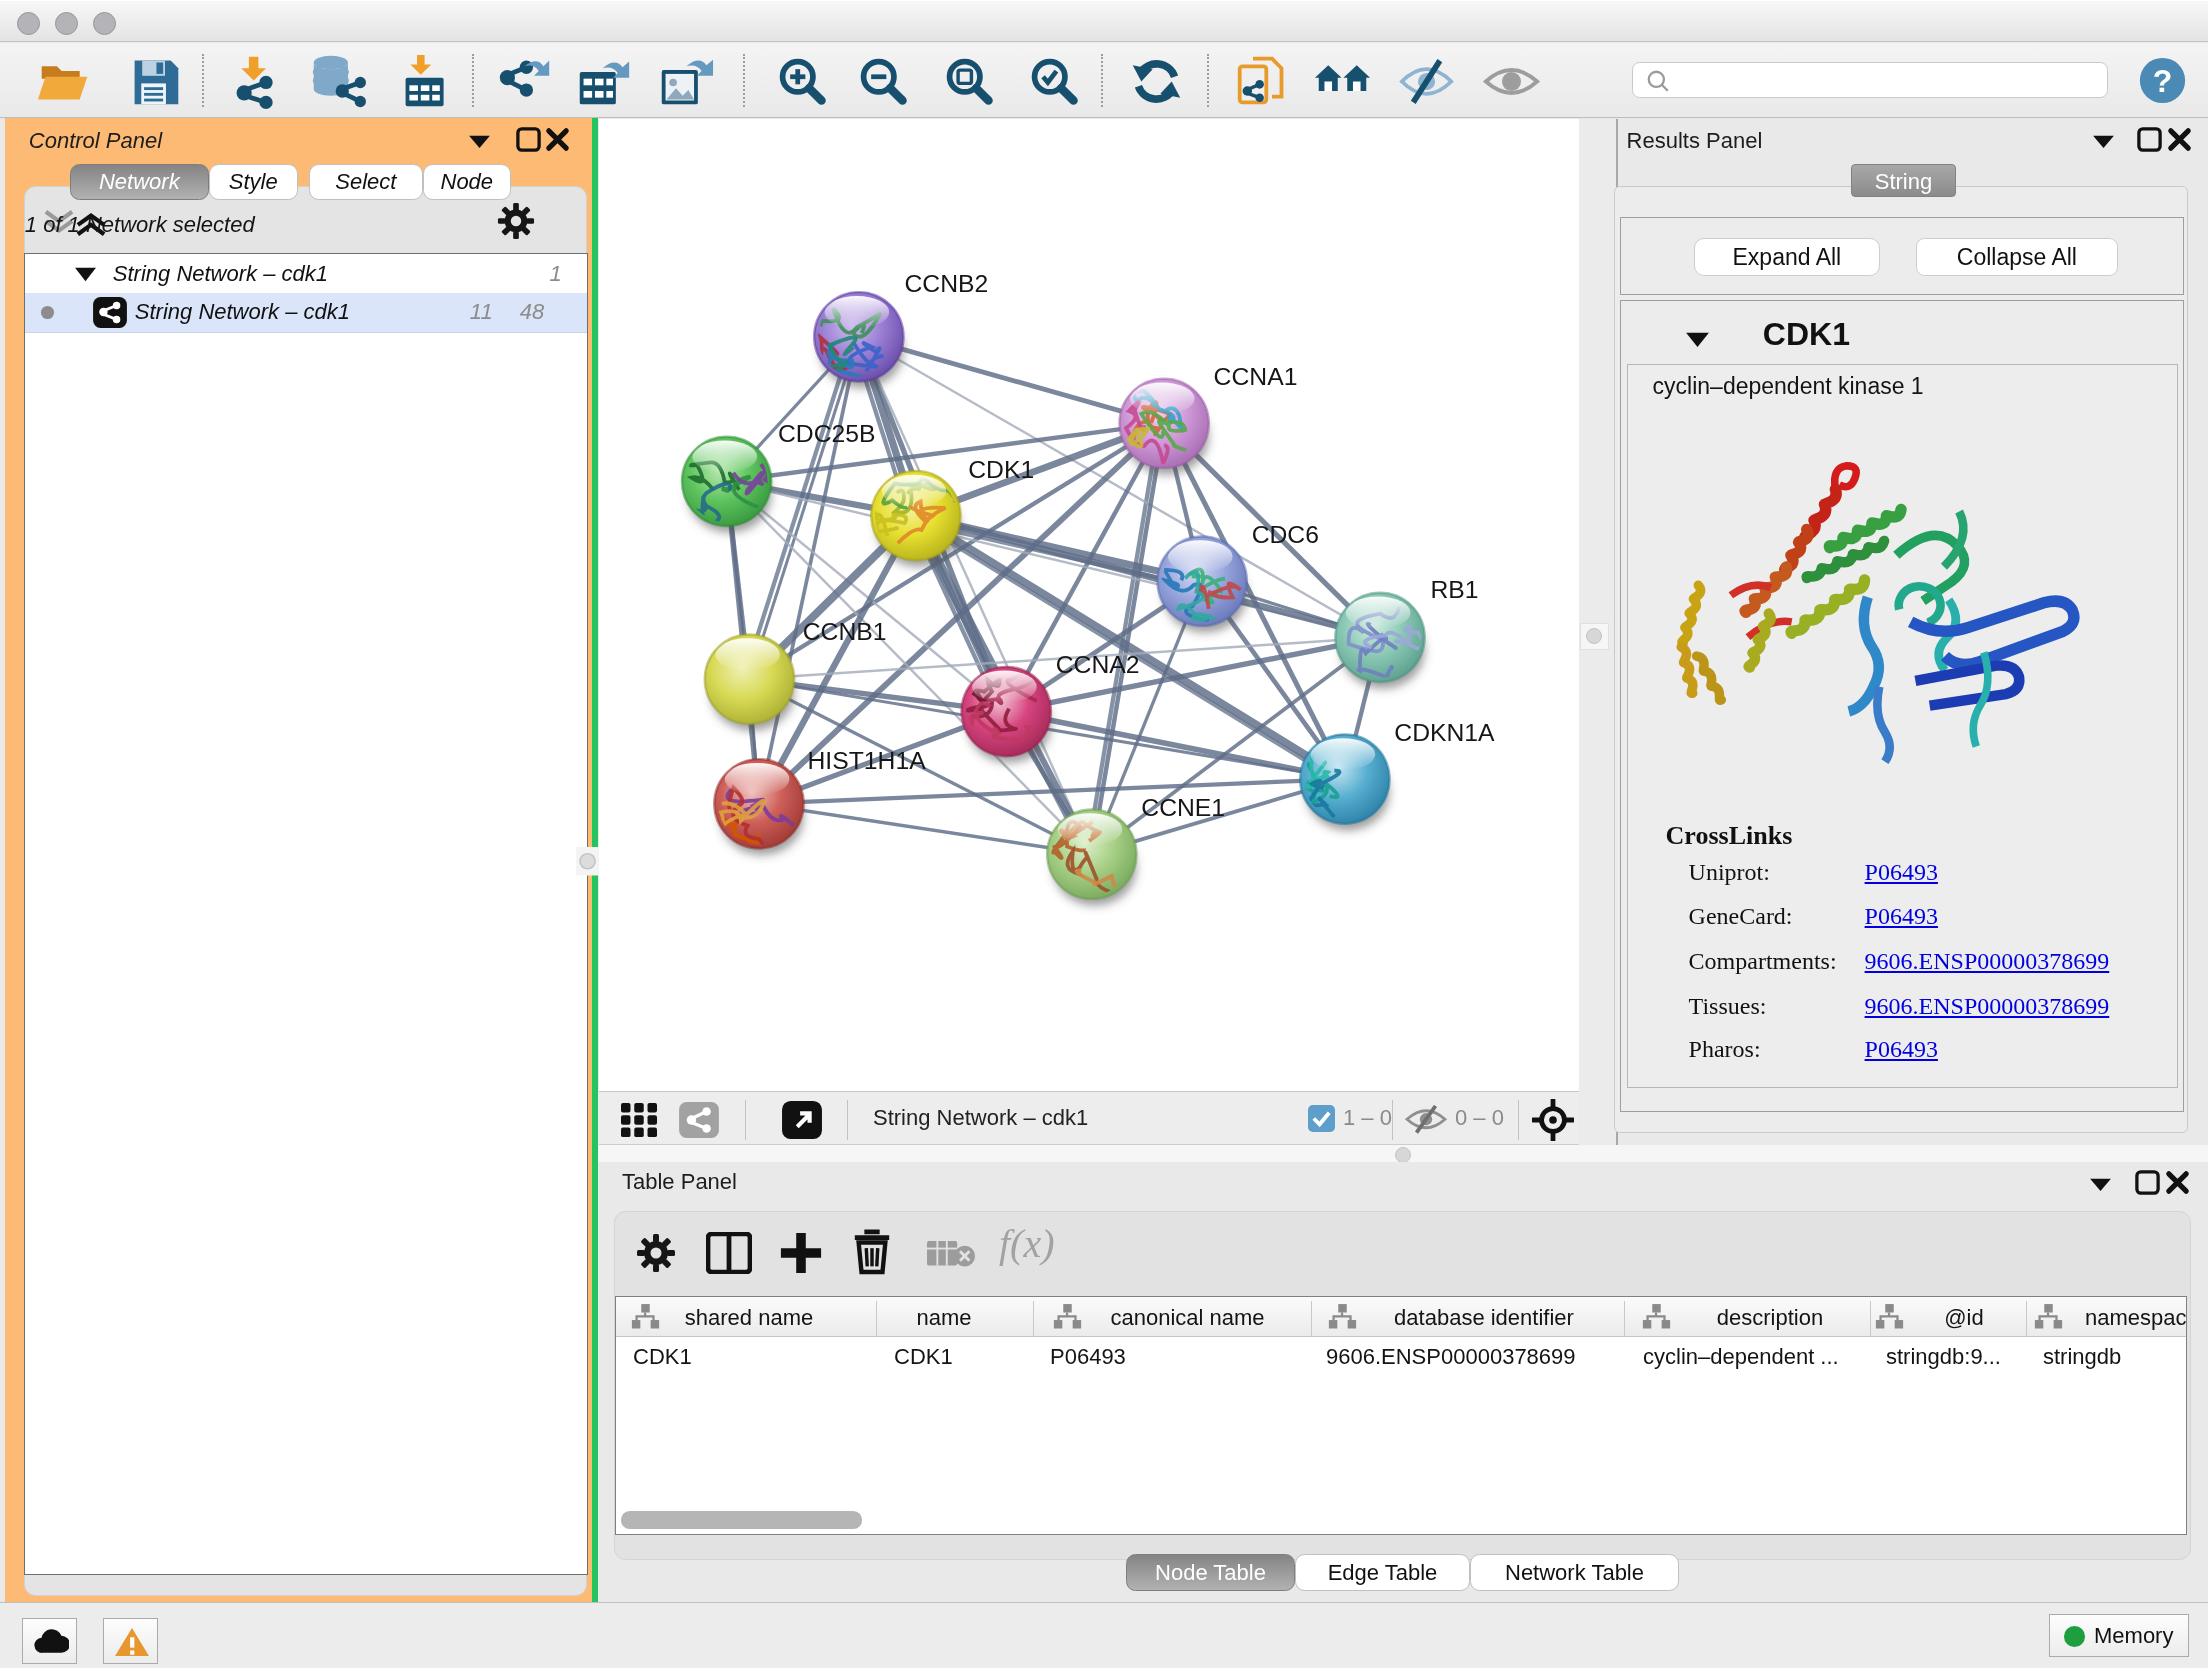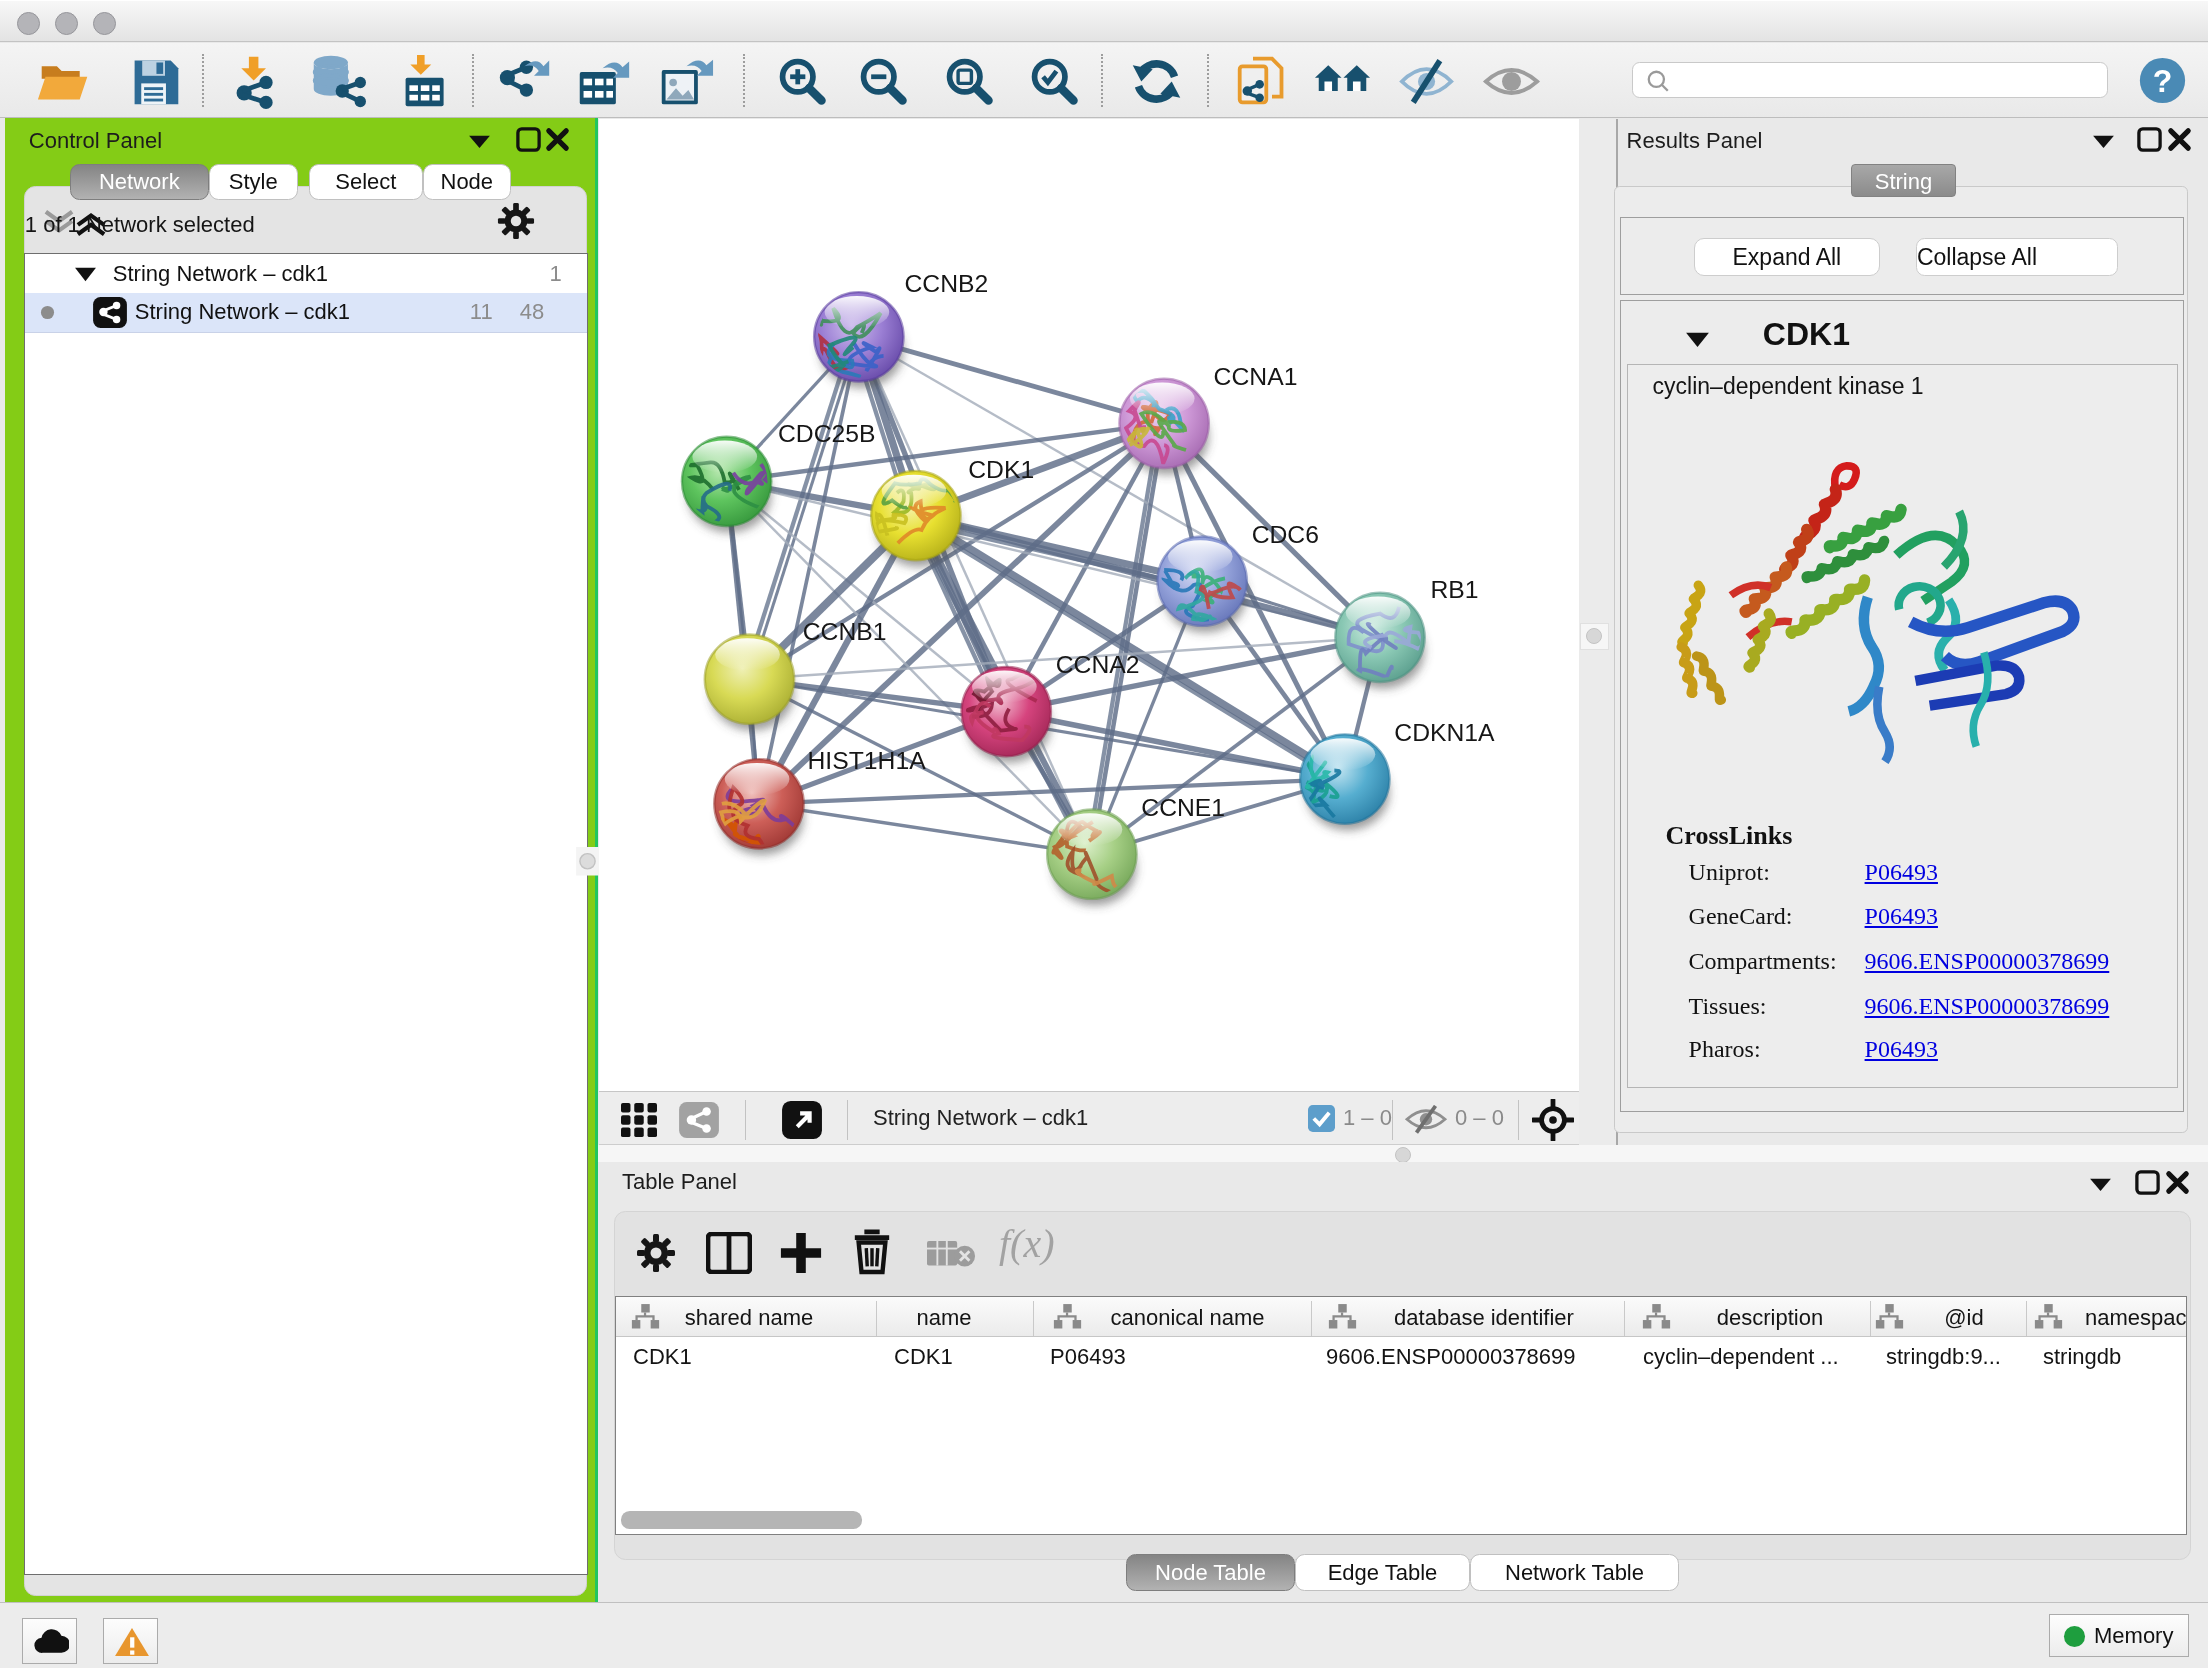--- a/index.html
+++ b/index.html
@@ -6,21 +6,21 @@
 html,body { width:2208px; height:1668px; overflow:hidden; font-family:"Liberation Sans", sans-serif; background:#e9e9e9; position:relative; }
 .abs { position:absolute; }
 #titlebar { left:0; top:0; width:2208px; height:42px; background:linear-gradient(#f7f7f7,#e3e3e3); border-bottom:1px solid #c3c3c3; border-top:1px solid #fff; }
 .tlight { position:absolute; top:10.5px; width:23px; height:23px; border-radius:50%; background:#b4b4b8; border:1px solid #96969b; }
 #wtitle { position:absolute; top:8.6px; width:100%; text-align:center; font-size:24px; color:#3e3e3e; font-weight:bold; }
 #toolbar { left:0; top:43px; width:2208px; height:75px; background:linear-gradient(#f4f4f4,#e9e9e9); border-bottom:1px solid #bdbdbd; }
 .tsep { position:absolute; top:11.4px; height:53px; width:0; border-left:2.9px dotted #9d9d9d; }
 .ticon { position:absolute; top:9.5px; }
 #searchbox { position:absolute; left:1632px; top:19px; width:476px; height:36px; background:#fff; border:1px solid #c9c9c9; border-radius:7.6px; }
 
-#leftpanel { left:4.8px; top:118px; width:593px; height:1484px; background:#84cc16; border-right:3px solid #22c55e; }
+#leftpanel { left:4.8px; top:118px; width:593px; height:1484px; background:#fdba74; border-right:6px solid #22c55e;font-style:italic; }
 .ptitle { font-size:22px; color:#1d1d1d; }
 .pctrl { position:absolute; }
 .tab { position:absolute; z-index:3; height:36px; border:1px solid #c0c0c0; background:#fff; color:#111; font-size:22px; text-align:center; line-height:34px; border-radius:9.5px; }
 .tabsel { background:linear-gradient(#848484,#b2b2b2); color:#fff; border-color:#7e7e7e; }
 #cp-inner { position:absolute; left:19px; top:68px; width:563px; height:1410px; background:#e4e4e4; border:1px solid #d2d2d2; border-radius:11.4px; }
 #cp-list { position:absolute; left:-1px; top:66px; width:564px; height:1322px; background:#fff; border:1.4px solid #6e6e6e; }
 .row2 { position:absolute; left:0; top:39px; width:100%; height:40px; background:#dbe5f9; border-bottom:1px solid #c9d2e8; }
 
 #netcanvas { left:599px; top:119px; width:980px; height:972px; background:#fff; overflow:hidden; }
 #vsplit { left:1579px; top:119px; width:37px; height:1026px; background:#ebebeb; }
@@ -611,21 +611,21 @@
   <svg class="pctrl" style="left:518px;top:7.6px" width="27" height="27" viewBox="0 0 28 28">
       <rect x="3" y="3" width="22" height="22" rx="4" fill="none" stroke="#111" stroke-width="3.4"></rect>
     </svg>
   <svg class="pctrl" style="left:548px;top:7.6px" width="27" height="27" viewBox="0 0 28 28">
       <path d="M5 5 L23 23 M23 5 L5 23" stroke="#111" stroke-width="5.4" stroke-linecap="round"></path>
     </svg>
   <div style="position:absolute;left:-3.8px;top:68px;width:574px;height:947px;background:#ececec;border:1px solid #c9c9c9;border-radius:5.7px"></div>
   <div style="position:absolute;left:233px;top:46px;width:105px;height:33px;background:linear-gradient(#a8a8a8,#8b8b8b);border:1px solid #828282;border-radius:4px;color:#fff;font-size:22px;text-align:center;line-height:33px">String</div>
   <div style="position:absolute;left:1.9px;top:99px;width:564px;height:78px;background:#ececec;border:1px solid #9e9e9e">
     <div style="position:absolute;left:73px;top:20px;width:186px;height:38px;background:#fff;border:1px solid #cdcdcd;border-radius:10px;font-size:23px;text-align:center;line-height:36px;color:#111">Expand All</div>
-    <div style="position:absolute;left:295px;top:20px;width:202px;height:38px;background:#fff;border:1px solid #cdcdcd;border-radius:8.6px;font-size:23px;text-align:left;line-height:36px;color:#111">Collapse All</div>
+    <div style="position:absolute;left:295px;top:20px;width:202px;height:38px;background:#fff;border:1px solid #cdcdcd;border-radius:8.6px;font-size:23px;text-align:center;line-height:36px;color:#111">Collapse All</div>
   </div>
   <div style="position:absolute;left:1.9px;top:182px;width:564px;height:812px;background:#ececec;border:1px solid #9e9e9e">
     <svg style="position:absolute;left:63px;top:28.5px" width="27" height="19" viewBox="0 0 28 20">
         <path d="M2 3 h24 l-12 15z" fill="#111"></path>
       </svg>
     <div style="position:absolute;left:114px;top:15px;width:143px;font-size:32px;font-weight:bold;color:#111;text-align:center">CDK1</div>
     <div style="position:absolute;left:5.7px;top:63px;width:551px;height:724px;background:#ededed;border:1px solid #b5b5b5">
       <div style="position:absolute;left:25px;top:7.6px;font-size:23px;color:#141414">cyclin–dependent kinase 1</div>
       <svg width="551" height="724" viewBox="0 0 579 761" style="position:absolute;left:0;top:0">
           <path d="M218 130 q-4-22 12-24 q14 0 8 14 q-5 12-16 6" fill="none" stroke="#d41c1c" stroke-width="8"></path>

